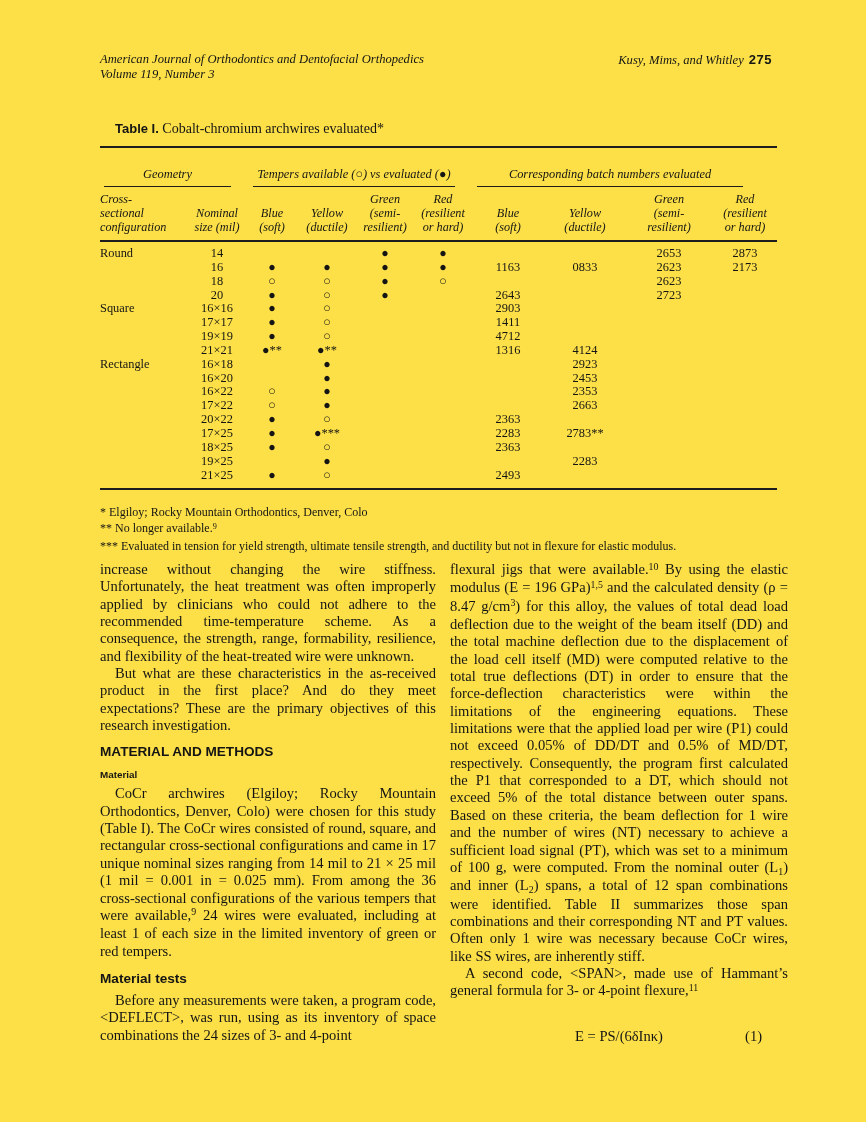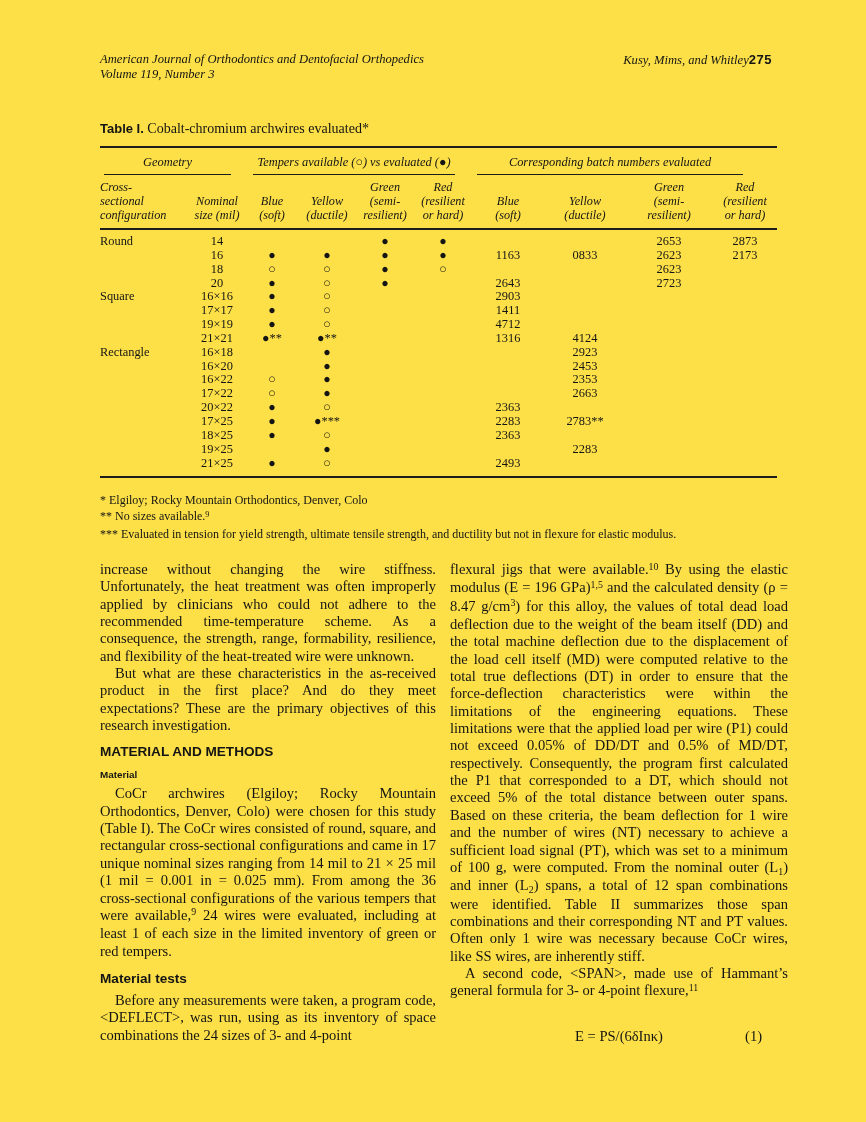--- a/index.html
+++ b/index.html
@@ -3,29 +3,29 @@
 <meta charset="utf-8">
 <style>
   html,body { margin:0; padding:0; background:#ffffff; }
   body { width:866px; height:1122px; font-family:"Liberation Serif", serif; color:#141414; }
   .page { position:relative; width:866px; height:1122px; background:#fde047; overflow:hidden; }
 
   
   .runhead { position:absolute; top:52px; left:100px; width:672px; font-style:italic;
              font-size:12.6px; line-height:15px; display:flex; justify-content:space-between; }
   .runhead .right { white-space:nowrap; }
-  .pgnum { font-style:normal; font-weight:bold; font-family:"Liberation Sans", sans-serif; font-size:13px; letter-spacing:0.5px; }
+  .pgnum { font-style:normal; font-weight:bold; font-family:"Liberation Sans", sans-serif; font-size:13px; letter-spacing:0.5px; margin-left:5px; }
 
   
   .tbl { position:absolute; top:121px; left:100px; width:677px; }
-  .tbl-title { font-size:14px; margin-bottom:9px; }
+  .tbl-title { font-size:14px; margin-bottom:9px;margin-left:15px; }
   .tbl-title .tlabel { font-family:"Liberation Sans", sans-serif; font-weight:bold; font-size:13px; }
   .rule2 { border-top:2px solid #1c1c1c; height:0; }
   .tgrid { display:grid; grid-template-columns:89px 56px 54px 56px 60px 56px 74px 80px 88px 64px; }
-  .tg { font-style:italic; font-size:12.4px; text-align:center; padding-top:7px; }
+  .tg { font-style:italic; font-size:12.4px; text-align:center; padding-top:19px; }
   .tgline { border-bottom:1.2px solid #1c1c1c; padding-bottom:4px; }
   .tg0 .tgline { margin:0 14px 0 4px; }
   .tg1 .tgline { margin:0 16px 0 8px; }
   .tg2 .tgline { margin:0 34px 0 6px; }
   .theads { align-items:end; padding:5px 0 6px 0; }
   .th { font-style:italic; font-size:12.2px; line-height:14px; text-align:center; white-space:pre-line; align-self:end; }
   .th.c0 { text-align:left; }
   .tbody { padding:5px 0 6px 0; }
   .td { font-size:12.4px; line-height:13.85px; text-align:center; height:13.85px; }
   .td.c0 { text-align:left; }
@@ -310,21 +310,21 @@
           <div class="td dotcell"></div>
           <div class="td">2493</div>
           <div class="td"></div>
           <div class="td"></div>
           <div class="td"></div>
         </div>
       </div>
     <div class="rule2"></div>
     <div class="tfoot" id="tbl-foot">
         <div class="fnote"><span>* Elgiloy; Rocky Mountain Orthodontics, Denver, Colo</span></div>
-        <div class="fnote"><span>** No sizes available.</span><span class="sup">9</span></div>
+        <div class="fnote"><span>** No longer available.</span><span class="sup">9</span></div>
         <div class="fnote"><span>*** Evaluated in tension for yield strength, ultimate tensile strength, and ductility but not in flexure for elastic modulus.</span></div>
       </div>
   </div>
 
   <div class="cols">
     <div class="col left">
       <p><span>increase without changing the wire stiffness. Unfortunately, the heat treatment was often improperly applied by clinicians who could not adhere to the recommended time-temperature scheme. As a consequence, the strength, range, formability, resilience, and flexibility of the heat-treated wire were unknown.</span></p>
       <p class="ind"><span>But what are these characteristics in the as-received product in the first place? And do they meet expectations? These are the primary objectives of this research investigation.</span></p>
       <div class="shead major">MATERIAL AND METHODS</div>
       <div class="shead sub">Material</div>

